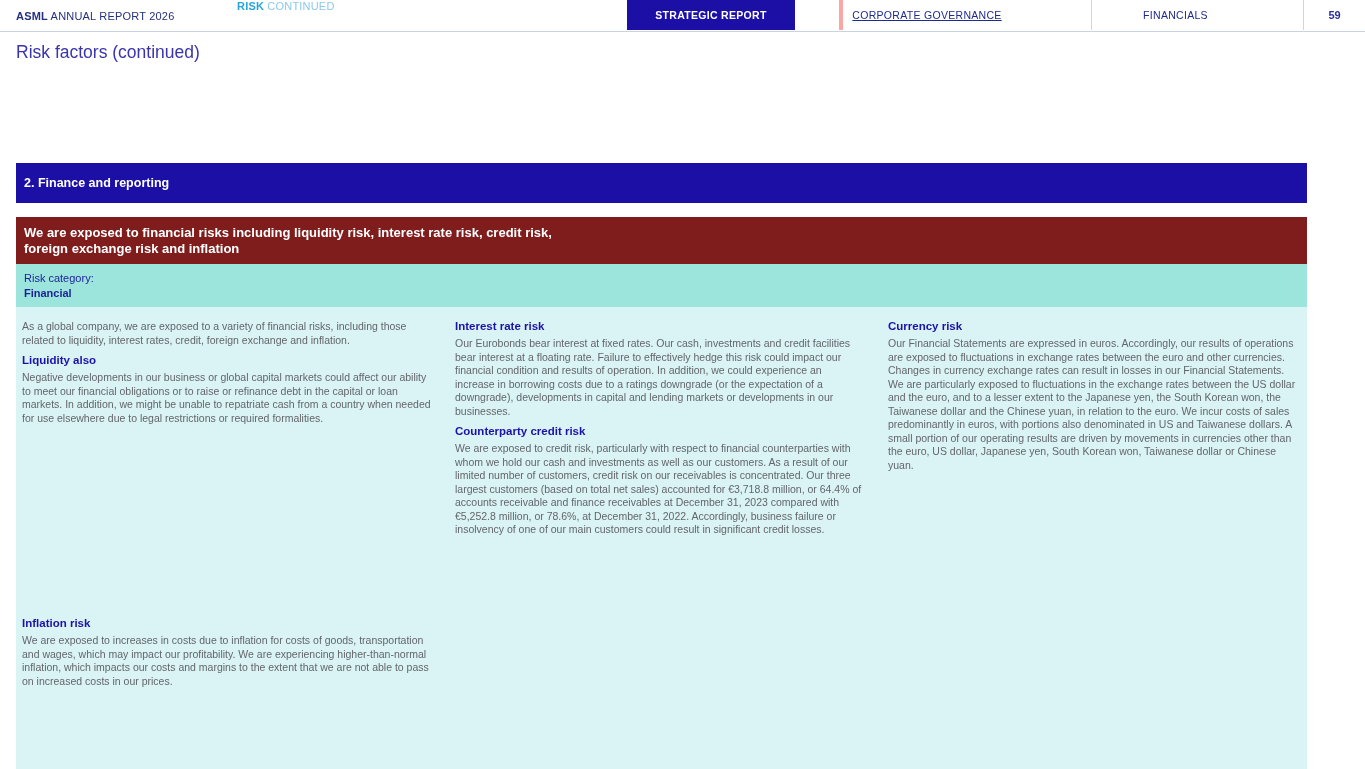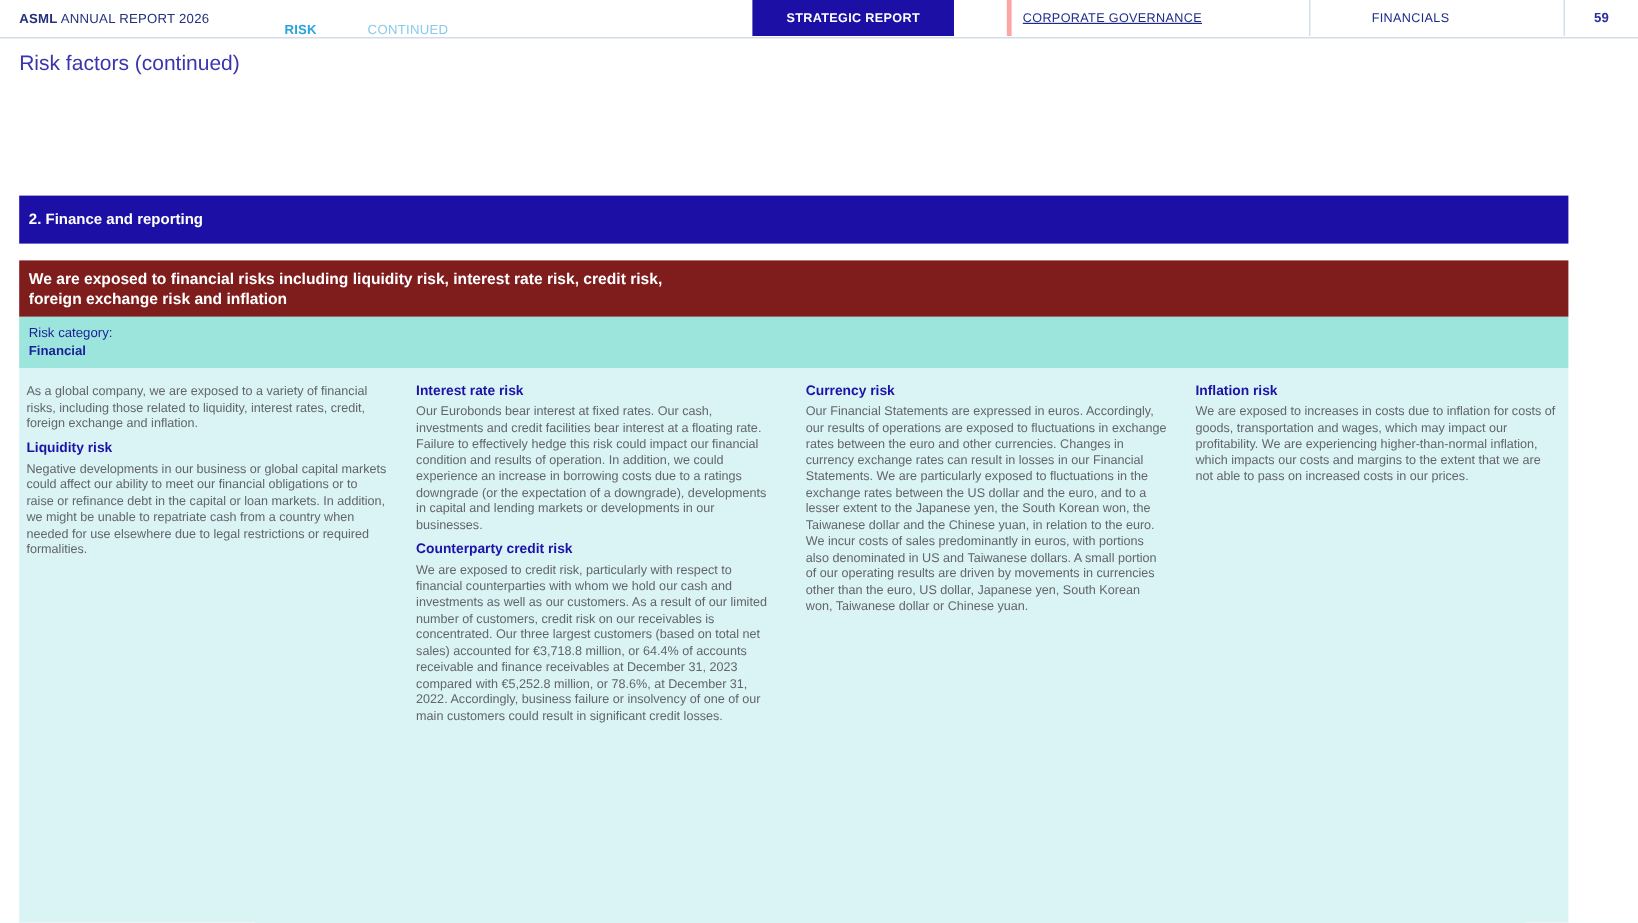--- a/index.html
+++ b/index.html
@@ -14,21 +14,21 @@
   .topbar { position:relative; height:32px; background:#fff; border-bottom:1px solid #c9d3e4; }
   .brand {
     position:absolute; left:16px; top:0; height:31px;
     display:flex; align-items:center; font-size:11px; color:#24317e; letter-spacing:.2px;
     white-space:pre;
     justify-content:center;
   }
   .brand .b { font-weight:bold; }
   .running {
     position:absolute; left:237px; top:0; height:31px;
-    display:flex; align-items:flex-end; font-size:11px; letter-spacing:.2px; white-space:pre;gap:39px;
+    display:flex; align-items:flex-start; font-size:11px; letter-spacing:.2px; white-space:pre;
   }
   .running .risk { font-weight:bold; color:#2aa4dc; }
   .running .cont { color:#8ac9e8; }
 
   .tabs { position:absolute; right:0; top:0; height:30px; display:flex; align-items:stretch;gap:44px; }
   .tab {
     display:flex; align-items:center; justify-content:center;
     font-size:10.5px; color:#1e2b8c; letter-spacing:.3px; cursor:pointer;
   }
   .tab-strategic { width:168px; background:#1b0fa5; color:#fff; font-weight:bold; }
@@ -61,21 +61,21 @@
     height:43px; background:#9ce5dc;
     color:#1b1f97; font-size:11px; line-height:15px;
     padding:7px 8px 0;
   }
   .category-bar .val { font-weight:bold; }
 
   
   .body-area {
     height:462px; background:#daf3f5;
     padding:13px 10px 0 6px;
-    display:grid; grid-template-columns:repeat(4,1fr); column-gap:24px;
+    display:grid; grid-template-columns:repeat(3,1fr); column-gap:24px;
   }
   .col { font-size:10.5px; line-height:13.5px; color:#63666b; }
   .col p { margin:0 0 2px; }
   .col h3 { font-size:11.5px; line-height:13px; color:#1b12a8; margin:7px 0 4px; }
   .col > :first-child { margin-top:0; }
 </style>
 </head>
 <body>
 
 <header class="topbar">
@@ -105,21 +105,21 @@
 </div>
 
 <div class="band category-bar">
   <div>Risk category:</div>
   <div class="val">Financial</div>
 </div>
 
 <div class="band body-area">
   <div class="col">
     <p>As a global company, we are exposed to a variety of financial risks, including those related to liquidity, interest rates, credit, foreign exchange and inflation.</p>
-    <h3>Liquidity risk</h3>
+    <h3>Liquidity also</h3>
     <p>Negative developments in our business or global capital markets could affect our ability to meet our financial obligations or to raise or refinance debt in the capital or loan markets. In addition, we might be unable to repatriate cash from a country when needed for use elsewhere due to legal restrictions or required formalities.</p>
   </div>
   <div class="col">
     <h3>Interest rate risk</h3>
     <p>Our Eurobonds bear interest at fixed rates. Our cash, investments and credit facilities bear interest at a floating rate. Failure to effectively hedge this risk could impact our financial condition and results of operation. In addition, we could experience an increase in borrowing costs due to a ratings downgrade (or the expectation of a downgrade), developments in capital and lending markets or developments in our businesses.</p>
     <h3>Counterparty credit risk</h3>
     <p>We are exposed to credit risk, particularly with respect to financial counterparties with whom we hold our cash and investments as well as our customers. As a result of our limited number of customers, credit risk on our receivables is concentrated. Our three largest customers (based on total net sales) accounted for €3,718.8 million, or 64.4% of accounts receivable and finance receivables at December 31, 2023 compared with €5,252.8 million, or 78.6%,  at December 31, 2022. Accordingly, business failure or insolvency of one of our main customers could result in significant credit losses.</p>
   </div>
   <div class="col">
     <h3>Currency risk</h3>

